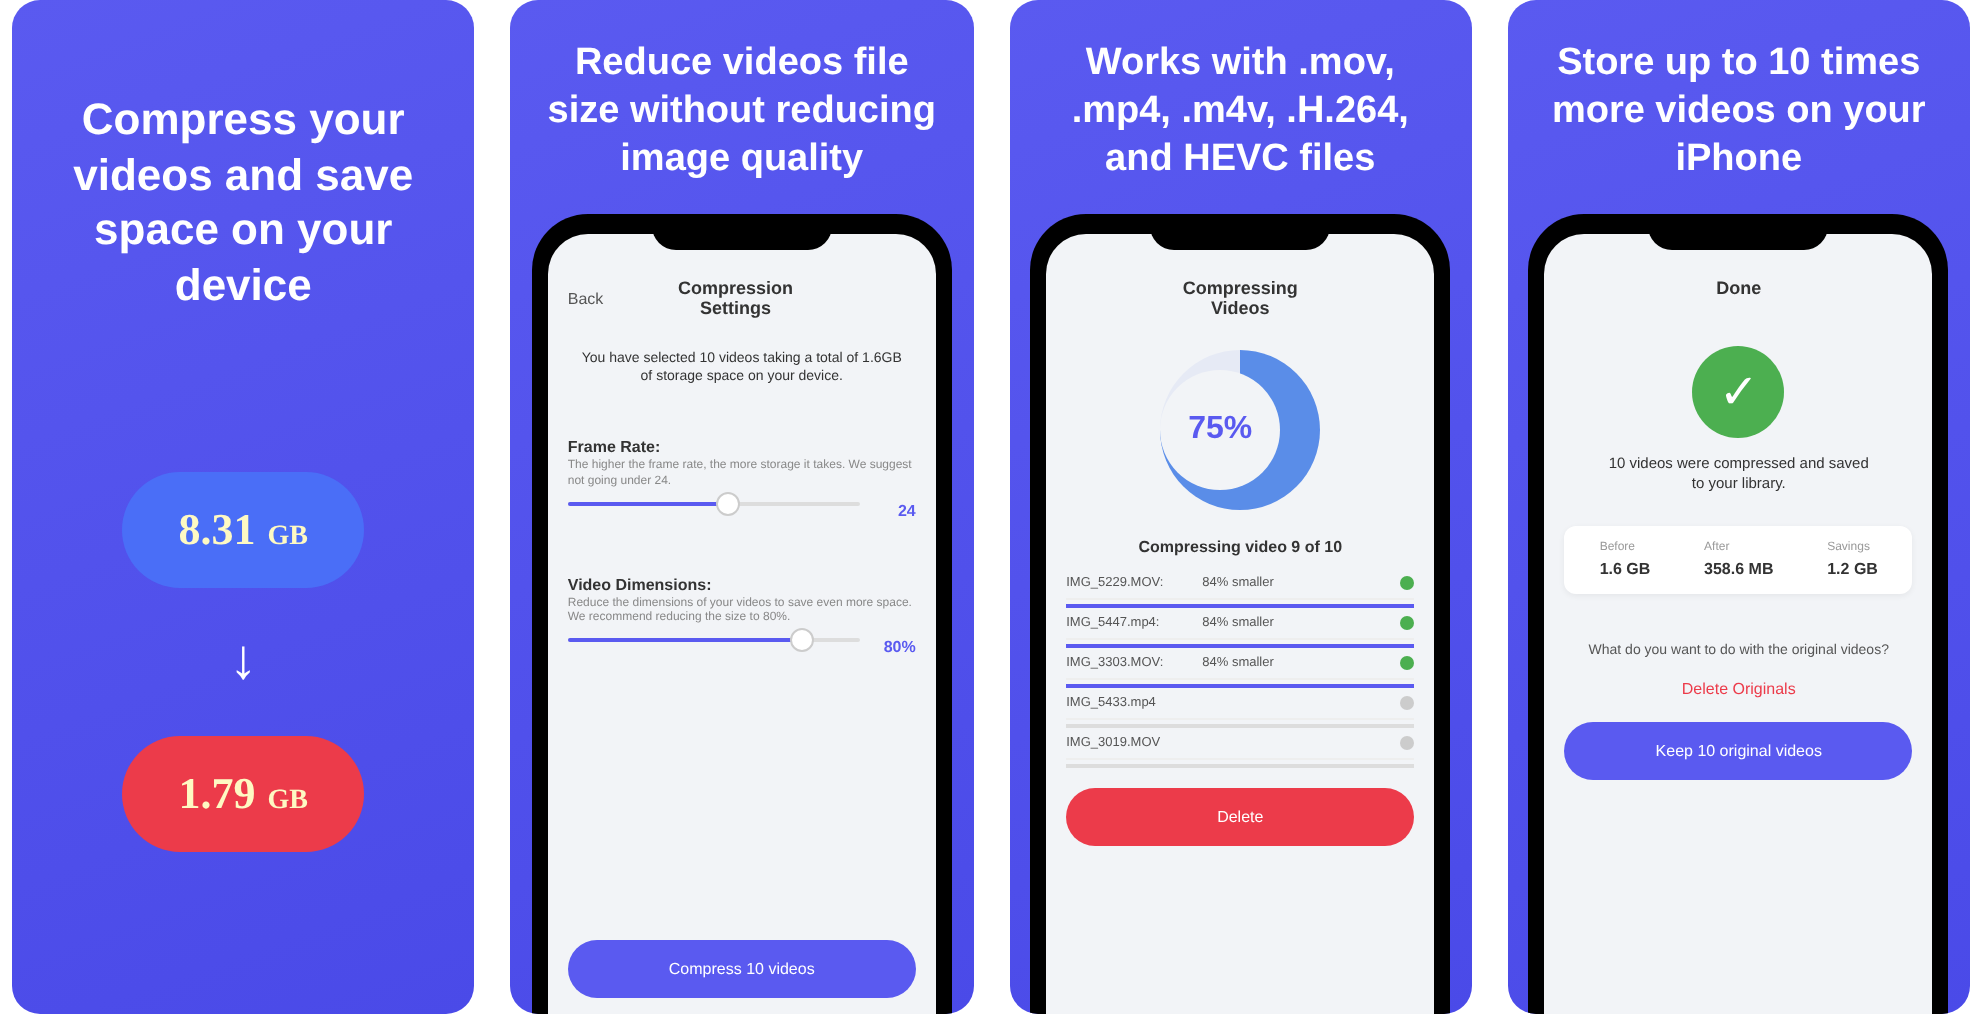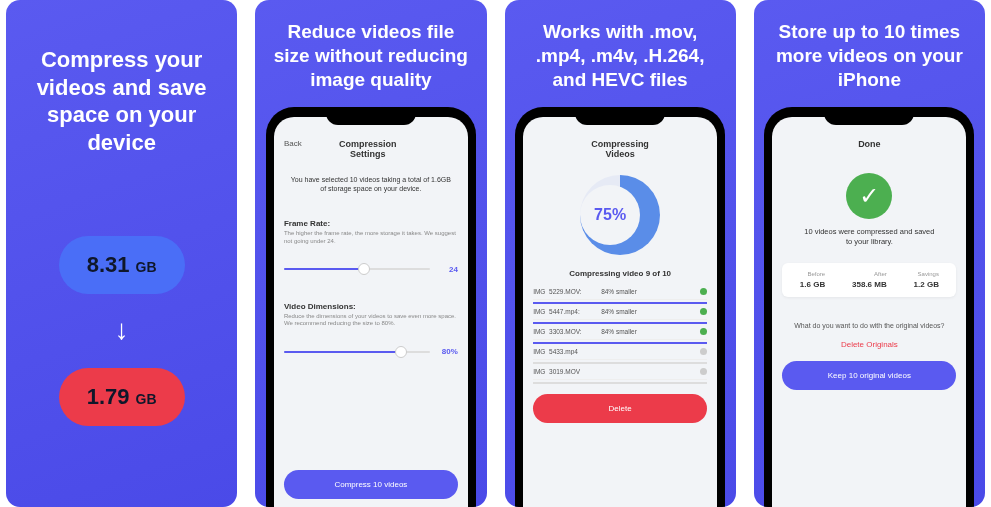--- a/index.html
+++ b/index.html
@@ -36,21 +36,22 @@
 
 .p1 .headline { font-size: 22px; padding-top: 46px; }
 .pill {
   border-radius: 40px;
   padding: 16px 28px;
   font-weight: 700;
   font-size: 22px;
   display: flex;
   align-items: baseline;
   gap: 6px;
-  color: #0f172a;
+  color: #fef9c3;
+  font-family: Liberation Serif, serif;
 }
 .pill .unit { font-size: 14px; font-weight: 600; }
 .pill-blue { background: #4a6ef7; margin-top: 70px; }
 .pill-red { background: #ec3b4a; margin-top: 22px; }
 .arrow-down { color: #fff; font-size: 28px; margin-top: 20px; }
 
 
 .phone {
   width: 210px;
   background: #000;
@@ -75,31 +76,31 @@
   background: #f2f4f7;
   border-radius: 20px 20px 0 0;
   height: 100%;
   padding: 22px 10px 0;
   font-size: 8px;
   color: #333;
   display: flex;
   flex-direction: column;
 }
 
-.navbar { display: flex; justify-content: space-between; margin-bottom: 10px; gap: 24px; }
+.navbar { display: flex; justify-content: space-between; align-items: center; margin-bottom: 10px; gap: 24px; }
 .navbar .back { color: #555; font-size: 8px; }
 .navbar .title { font-weight: 700; font-size: 9px; flex: 1; text-align: center; }
 .navbar .spacer { width: 24px; }
 
 .info-text { font-size: 7px; text-align: center; color: #333; padding: 6px 6px 12px; line-height: 1.3; }
 
 .section-label { font-weight: 700; font-size: 8px; margin-top: 14px; }
 .section-hint { font-size: 6px; color: #888; margin-top: 2px; line-height: 1.2; }
 
-.slider-row { display: flex; align-items: center; gap: 6px; margin-top: 20px; }
+.slider-row { display: flex; align-items: flex-start; gap: 6px; margin-top: 6px; }
 .slider {
   flex: 1; height: 2px; background: #ddd; position: relative; border-radius: 2px;
 }
 .slider .fill { position: absolute; left: 0; top: 0; bottom: 0; background: #5a5af0; border-radius: 2px; }
 .slider .thumb {
   position: absolute; width: 12px; height: 12px; background: #fff; border: 1px solid #ccc;
   border-radius: 50%; top: 50%; transform: translate(-50%, -50%);
 }
 .slider-val { font-size: 8px; color: #5a5af0; font-weight: 600; width: 22px; text-align: right; }
 
@@ -138,21 +139,21 @@
   width: 46px; height: 46px; border-radius: 50%; background: #4caf50;
   display: flex; align-items: center; justify-content: center; color: #fff; font-size: 24px;
   margin: 14px auto 8px;
 }
 .done-text { font-size: 7.5px; text-align: center; color: #333; padding: 0 18px 8px; line-height: 1.3; }
 
 .stats-card {
   background: #fff; border-radius: 6px; padding: 8px 4px; margin: 8px 0;
   display: flex; justify-content: space-around; box-shadow: 0 1px 3px rgba(0,0,0,0.06);
 }
-.stat-col { text-align: right; }
+.stat-col { text-align: left; }
 .stat-col .lbl { font-size: 6px; color: #999; margin-bottom: 3px; }
 .stat-col .val { font-size: 8px; font-weight: 600; color: #333; }
 
 .prompt-text { font-size: 7px; text-align: center; color: #555; margin-top: 16px; padding: 0 10px; line-height: 1.3; }
 .delete-link { font-size: 8px; text-align: center; color: #ec3b4a; margin-top: 10px; font-weight: 500; }
 </style>
 </head>
 <body>
 
 <div class="panel p1">

